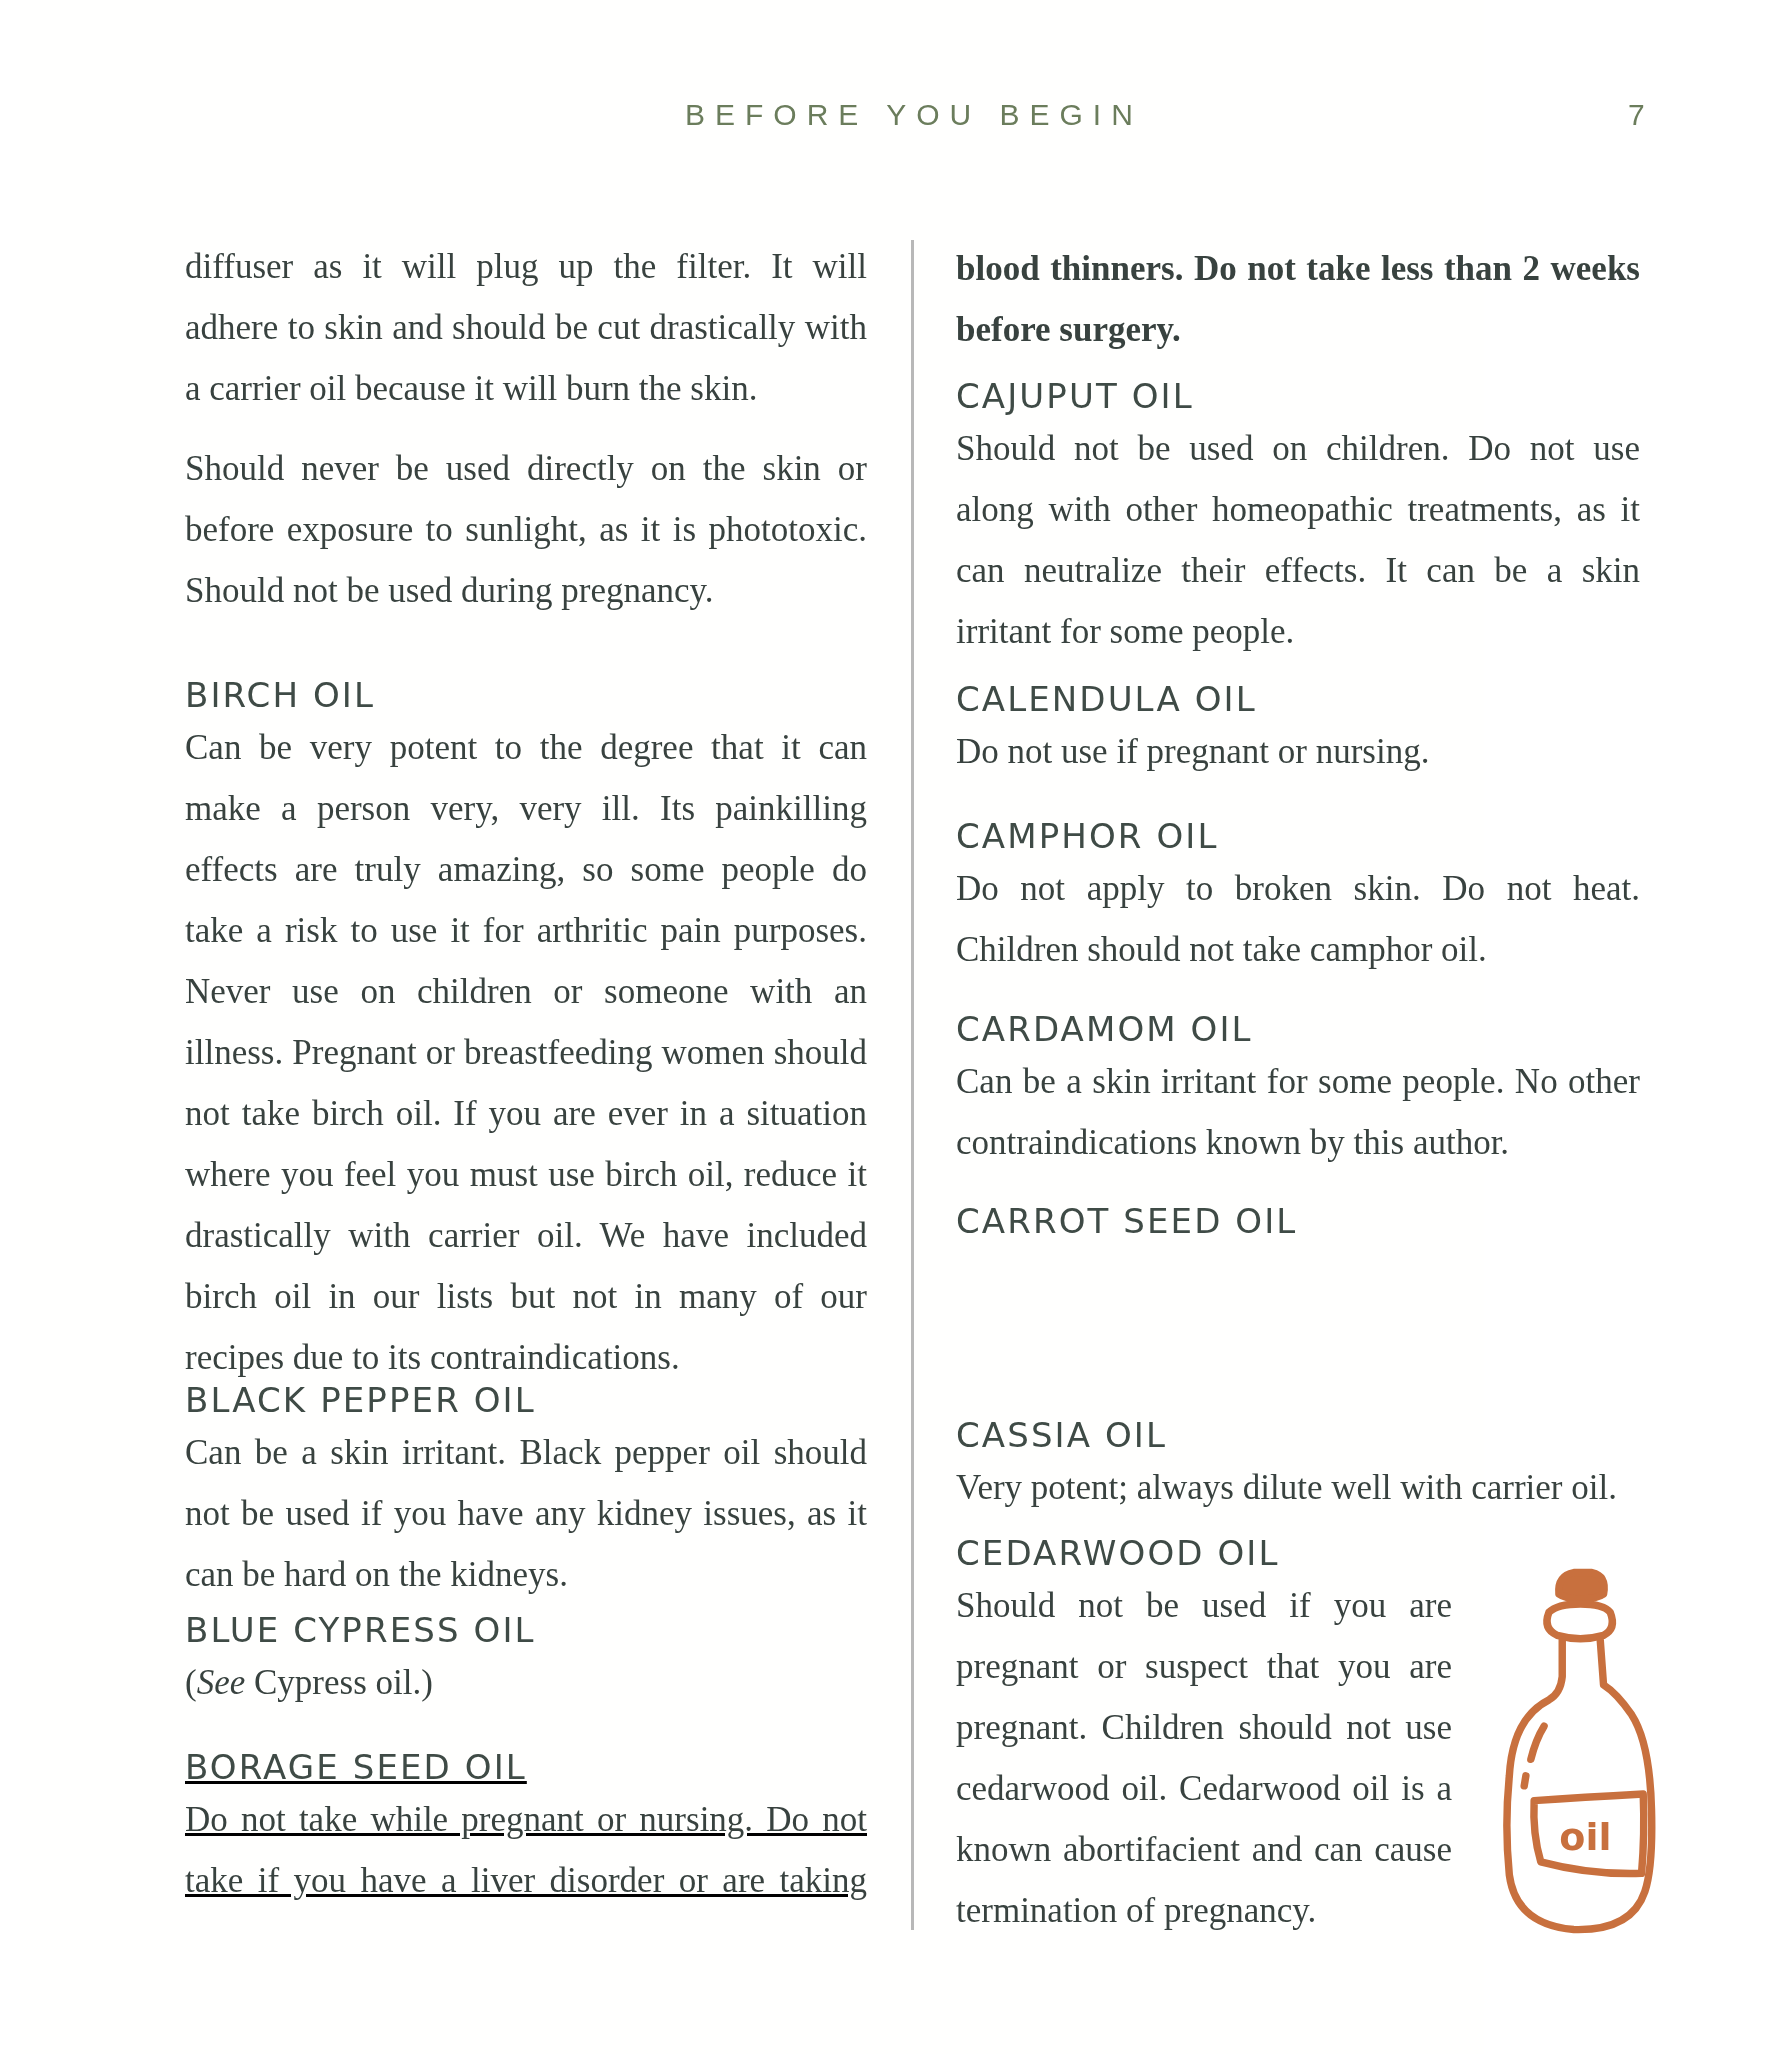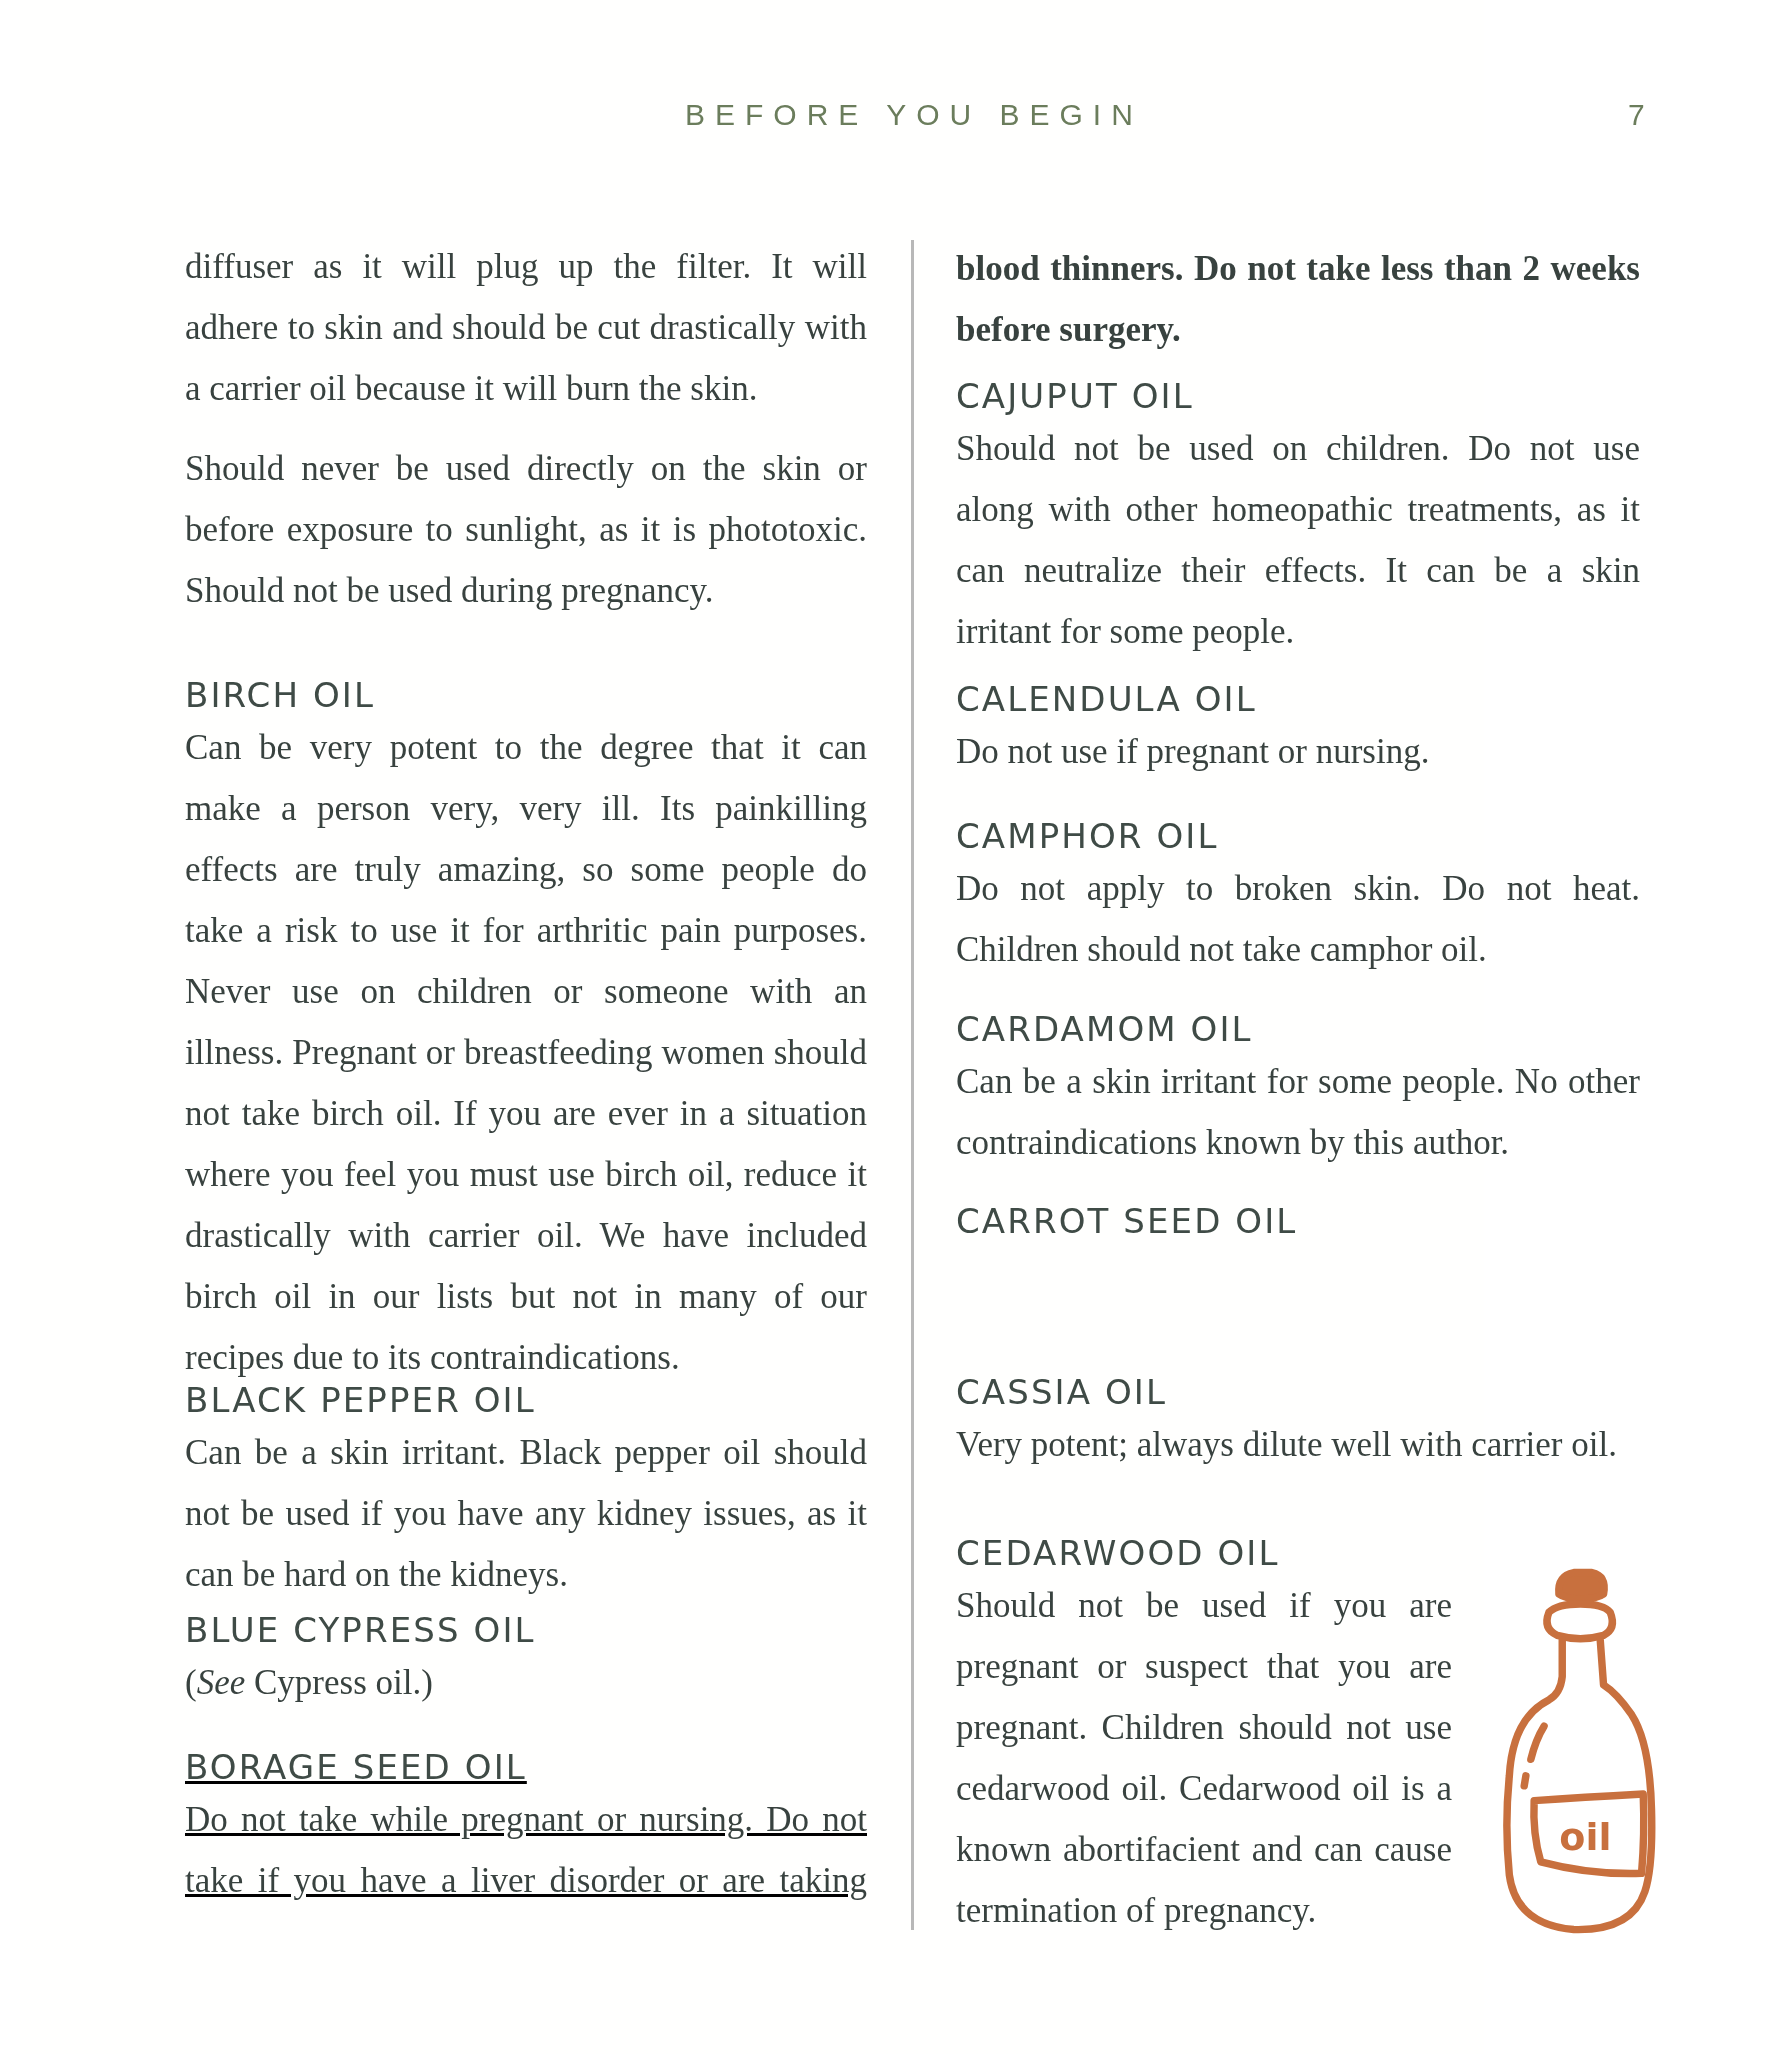--- a/index.html
+++ b/index.html
@@ -90,21 +90,21 @@
 
   <div class="block col-right" style="top:1013px;">
     <div class="head">CARDAMOM OIL</div>
     <div class="body">Can be a skin irritant for some people. No other contraindications known by this author.</div>
   </div>
 
   <div class="block col-right" style="top:1205px;">
     <div class="head">CARROT SEED OIL</div>
   </div>
 
-  <div class="block col-right" style="top:1376px;">
+  <div class="block col-right" style="top:1419px;">
     <div class="head">CASSIA OIL</div>
     <div class="body">Very potent; always dilute well with carrier oil.</div>
   </div>
 
   <div class="block col-right" style="top:1537px;">
     <div class="head">CEDARWOOD OIL</div>
     <div class="body cedar-body">Should not be used if you are pregnant or suspect that you are pregnant. Children should not use cedarwood oil. Cedarwood oil is a known abortifacient and can cause termination of pregnancy.</div>
   </div>
 
   <svg class="bottle" viewBox="0 0 215 455" xmlns="http://www.w3.org/2000/svg">

